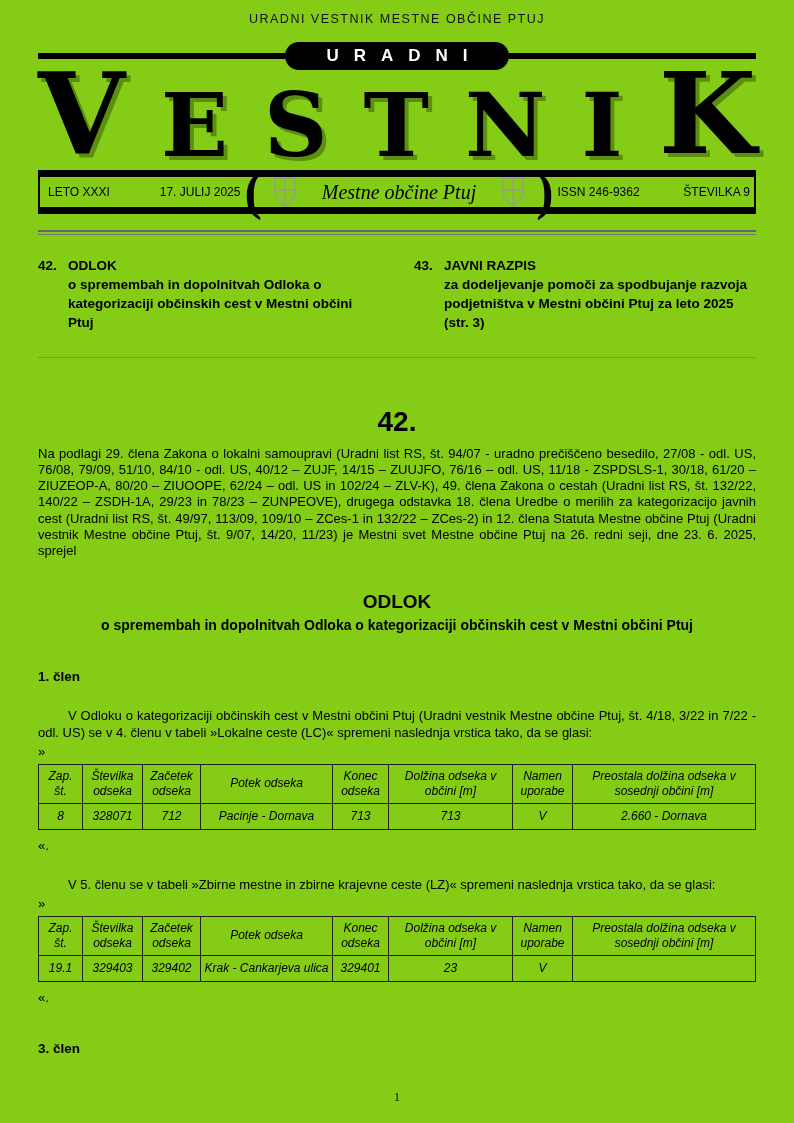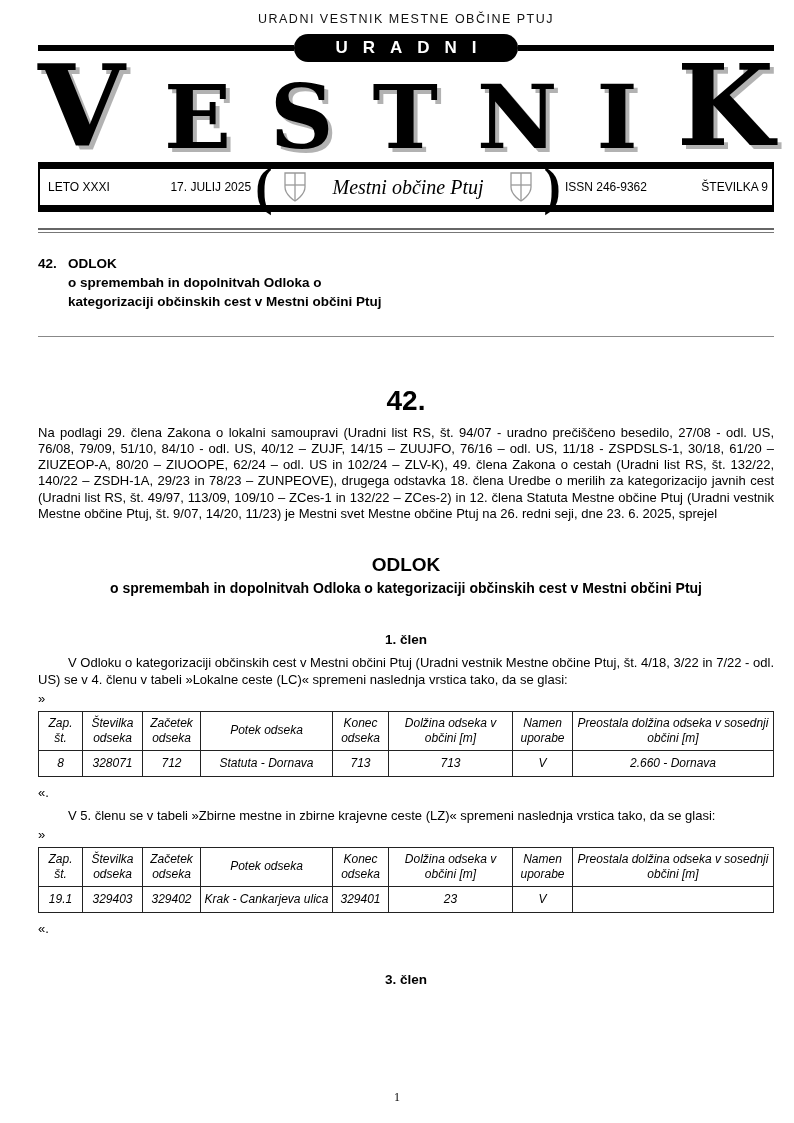--- a/index.html
+++ b/index.html
@@ -2,33 +2,33 @@
 <html lang="sl"><head>
 <meta charset="utf-8">
 <style>
   * { margin: 0; padding: 0; box-sizing: border-box; }
   html, body { background: #e8e8e8; }
   body { font-family: "Liberation Sans", sans-serif; color: #000; }
   .page {
     position: relative;
     width: 794px; height: 1123px;
     margin: 0 auto;
-    background: #ffffff;
-    padding: 12px 20px 0 38px;
+    background: #84cc16;
+    padding: 12px 38px 0 38px;
     overflow: hidden;
   }
 
   
   .top-title {
     text-align: center;
     font-size: 12.5px;
     letter-spacing: 1.5px;
     color: #111;
   }
-  .pill-row { display: flex; align-items: center; margin-top: 8px; height: 28px; }
+  .pill-row { display: flex; align-items: center; margin-top: 16px; height: 28px; }
   .pill-row .bar { flex: 1; height: 6px; background: #000; }
   .pill {
     background: #000; color: #fff;
     border-radius: 15px;
     height: 28px; line-height: 28px;
     padding: 0 26px;
     font-size: 17px; font-weight: bold;
     letter-spacing: 15px; text-indent: 15px;
     white-space: nowrap;
   }
@@ -41,21 +41,21 @@
   .mast-letter { font-size: 88px; text-shadow: 4px 4px 0 rgba(0,0,0,0.30); }
   .mast-letter.big { font-size: 112px; }
 
   .info-bar {
     margin-top: 6px;
     border-top: 7px solid #000;
     border-bottom: 7px solid #000;
     border-left: 2px solid #000;
     border-right: 2px solid #000;
     display: flex; align-items: center;
-    height: 50px;
+    height: 44px;
     font-size: 12px;
   }
   .info-left, .info-right { display: flex; justify-content: space-between; align-items: center; flex: 1; }
   .info-left { padding-left: 8px; }
   .info-right { padding-right: 4px; text-align: right; }
   .info-center { display: flex; align-items: center; gap: 10px; padding: 0 4px; }
   .big-paren {
     font-family: "Liberation Serif", serif;
     font-size: 52px; font-weight: bold; line-height: 40px;
   }
@@ -89,23 +89,23 @@
     margin-top: 48px;
   }
   .intro {
     margin-top: 8px;
     font-size: 13px; line-height: 1.25;
     text-align: justify;
   }
   .article-title { text-align: center; font-size: 19px; font-weight: bold; margin-top: 32px; }
   .article-subtitle { text-align: center; font-size: 14px; font-weight: bold; margin-top: 4px; }
 
-  .clen-heading { text-align: center; font-size: 13.5px; font-weight: bold; margin-top: 36px; }
+  .clen-heading { text-align: left; font-size: 13.5px; font-weight: bold; margin-top: 36px; }
   .clen-para {
-    margin-top: 8px; font-size: 13px; line-height: 1.3;
+    margin-top: 24px; font-size: 13px; line-height: 1.3;
     text-align: justify; text-indent: 30px;
   }
   .quote-open, .quote-close { font-size: 13px; line-height: 1.2; margin-top: 2px; }
   .quote-close { margin-top: 8px; }
 
   table.doc-table {
     width: 100%; border-collapse: collapse;
     margin-top: 4px;
     font-size: 12px; line-height: 1.25;
     table-layout: fixed;
@@ -165,21 +165,21 @@
       </div>
       <div class="info-center">
         <span class="big-paren">(</span>
         <span class="shield-icon">
           <svg width="26" height="33" viewBox="0 0 26 33" fill="none" stroke="#9a9a9a" stroke-width="1.3">
             <path d="M3 2 h20 v14 c0 8 -10 14 -10 14 s-10 -6 -10 -14 z"></path>
             <line x1="13" y1="2" x2="13" y2="30"></line>
             <line x1="3" y1="14" x2="23" y2="14"></line>
           </svg>
         </span>
-        <span class="muni-name">Mestni občine Ptuj</span>
+        <span class="muni-name">Mestne občine Ptuj</span>
         <span class="shield-icon">
           <svg width="26" height="33" viewBox="0 0 26 33" fill="none" stroke="#9a9a9a" stroke-width="1.3">
             <path d="M3 2 h20 v14 c0 8 -10 14 -10 14 s-10 -6 -10 -14 z"></path>
             <line x1="13" y1="2" x2="13" y2="30"></line>
             <line x1="3" y1="14" x2="23" y2="14"></line>
           </svg>
         </span>
         <span class="big-paren">)</span>
       </div>
       <div class="info-right">
@@ -192,20 +192,28 @@
   </header>
 
   <nav class="toc">
     <div class="toc-item">
       <div class="toc-number">42.</div>
       <div class="toc-content">
         <div>ODLOK</div>
         <div>o spremembah in dopolnitvah Odloka o kategorizaciji občinskih cest v Mestni občini Ptuj</div>
       </div>
     </div>
+    <div class="toc-item">
+      <div class="toc-number">43.</div>
+      <div class="toc-content">
+        <div>JAVNI RAZPIS</div>
+        <div>za dodeljevanje pomoči za spodbujanje razvoja podjetništva v Mestni občini Ptuj za leto 2025</div>
+        <div class="toc-page">(str. 3)</div>
+      </div>
+    </div>
   </nav>
 
   <div class="thin-rule"></div>
 
   <main>
     <div class="article-number">42.</div>
     <p class="intro">Na podlagi 29. člena Zakona o lokalni samoupravi (Uradni list RS, št. 94/07 - uradno prečiščeno besedilo, 27/08 - odl. US, 76/08, 79/09, 51/10, 84/10 - odl. US, 40/12 – ZUJF, 14/15 – ZUUJFO, 76/16 – odl. US, 11/18 - ZSPDSLS-1, 30/18, 61/20 – ZIUZEOP-A, 80/20 – ZIUOOPE, 62/24 – odl. US in 102/24 – ZLV-K), 49. člena Zakona o cestah (Uradni list RS, št. 132/22, 140/22 – ZSDH-1A, 29/23 in 78/23 – ZUNPEOVE), drugega odstavka 18. člena Uredbe o merilih za kategorizacijo javnih cest (Uradni list RS, št. 49/97, 113/09, 109/10 – ZCes-1 in 132/22 – ZCes-2) in 12. člena Statuta Mestne občine Ptuj (Uradni vestnik Mestne občine Ptuj, št. 9/07, 14/20, 11/23) je Mestni svet Mestne občine Ptuj na 26. redni seji, dne 23. 6. 2025, sprejel</p>
 
     <div class="article-title">ODLOK</div>
     <div class="article-subtitle">o spremembah in dopolnitvah Odloka o kategorizaciji občinskih cest v Mestni občini Ptuj</div>
@@ -225,21 +233,21 @@
               <th>Dolžina odseka v občini [m]</th>
               <th>Namen uporabe</th>
               <th>Preostala dolžina odseka v sosednji občini [m]</th>
             </tr>
           </thead>
           <tbody>
             <tr>
               <td>8</td>
               <td>328071</td>
               <td>712</td>
-              <td>Statuta - Dornava</td>
+              <td>Pacinje - Dornava</td>
               <td>713</td>
               <td>713</td>
               <td>V</td>
               <td>2.660 - Dornava</td>
             </tr>
           </tbody>
         </table>
       <div class="quote-close">«.</div>
     </section>
 

